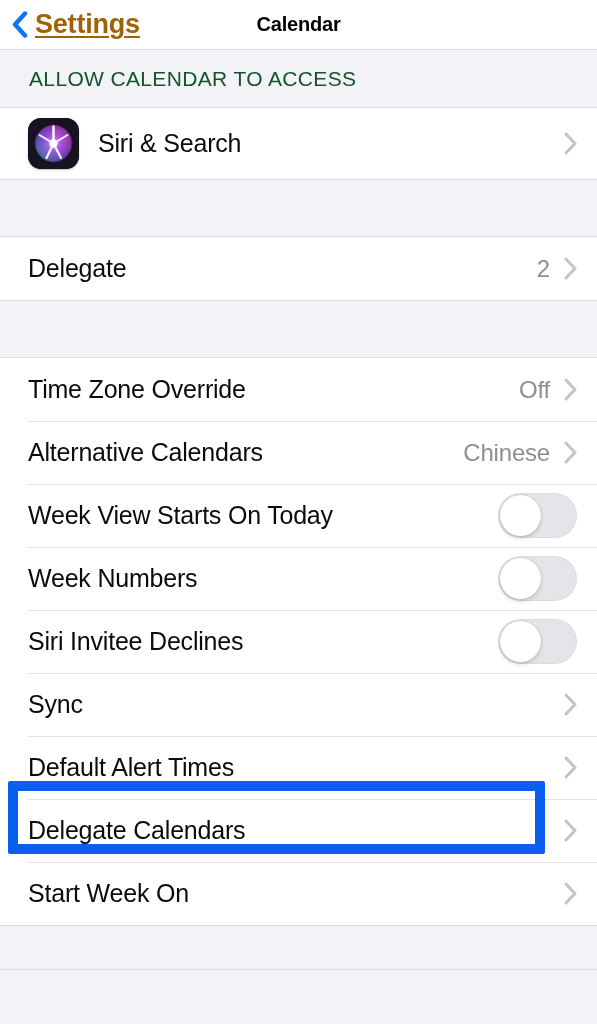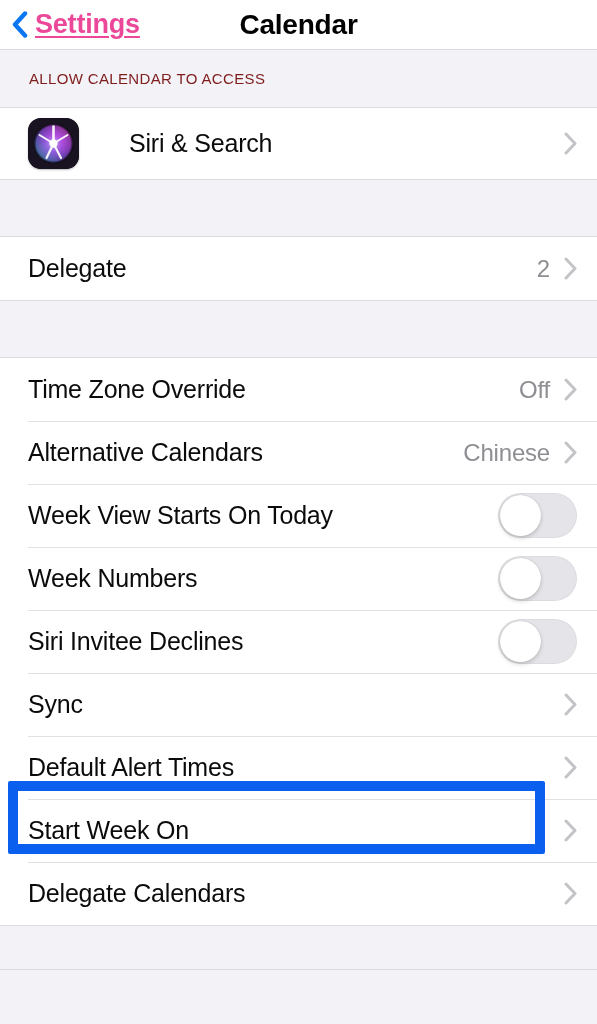--- a/index.html
+++ b/index.html
@@ -41,46 +41,46 @@
   .back-chevron {
     width: 16px;
     height: 27px;
     flex: none;
     display: block;
   }
 
   .back-label {
     font-size: 27px;
     font-weight: 600;
-    color: #ec4899;
+    color: #a16207;
     text-decoration: underline;
     text-underline-offset: 3px;
     text-decoration-thickness: 2px;
     letter-spacing: -0.2px;
   }
 
   .nav-title {
     position: absolute;
     left: 0; right: 0;
     text-align: center;
-    font-size: 28px;
+    font-size: 20px;
     font-weight: 700;
     color: #000000;
     letter-spacing: -0.2px;
     pointer-events: none;
   }
 
   
   .section-header {
     height: 57px;
     display: flex;
     align-items: center;
     padding: 0 0 0 29px;
-    font-size: 15px;
-    color: #7f1d1d;
+    font-size: 21px;
+    color: #14532d;
     letter-spacing: 0.35px;
     background: #f2f2f7;
   }
 
   .gap {
     background: #f2f2f7;
   }
   .gap-56 { height: 56px; }
 
   
@@ -103,21 +103,21 @@
   .row + .row::before {
     content: "";
     position: absolute;
     left: 28px;
     right: 0;
     top: 0;
     height: 1px;
     background: #e2e2e6;
   }
 
-  .row-tall { min-height: 71px; gap: 31px; }
+  .row-tall { min-height: 71px; }
 
   .row-label {
     font-size: 25px;
     font-weight: 500;
     color: #0b0b0c;
     letter-spacing: -0.2px;
     white-space: nowrap;
   }
 
   .row-right {
@@ -342,37 +342,37 @@
     <div class="row">
       <span class="row-label">Default Alert Times</span>
       <span class="row-right">
         <svg class="chevron" viewBox="0 0 13 23">
           <polyline points="2,2 11,11.5 2,21" fill="none" stroke="#c3c3c8" stroke-width="3" stroke-linecap="round" stroke-linejoin="round"></polyline>
         </svg>
       </span>
     </div>
 
     <div class="row">
+      <span class="row-label">Delegate Calendars</span>
+      <span class="row-right">
+        <svg class="chevron" viewBox="0 0 13 23">
+          <polyline points="2,2 11,11.5 2,21" fill="none" stroke="#c3c3c8" stroke-width="3" stroke-linecap="round" stroke-linejoin="round"></polyline>
+        </svg>
+      </span>
+    </div>
+
+    <div class="row">
       <span class="row-label">Start Week On</span>
       <span class="row-right">
         <svg class="chevron" viewBox="0 0 13 23">
           <polyline points="2,2 11,11.5 2,21" fill="none" stroke="#c3c3c8" stroke-width="3" stroke-linecap="round" stroke-linejoin="round"></polyline>
         </svg>
       </span>
     </div>
 
-    <div class="row">
-      <span class="row-label">Delegate Calendars</span>
-      <span class="row-right">
-        <svg class="chevron" viewBox="0 0 13 23">
-          <polyline points="2,2 11,11.5 2,21" fill="none" stroke="#c3c3c8" stroke-width="3" stroke-linecap="round" stroke-linejoin="round"></polyline>
-        </svg>
-      </span>
-    </div>
-
 
   </div>
 
   <div class="bottom-fill"></div>
 
   <div class="annotation-box"></div>
 
 </div>
 
 </body></html>

